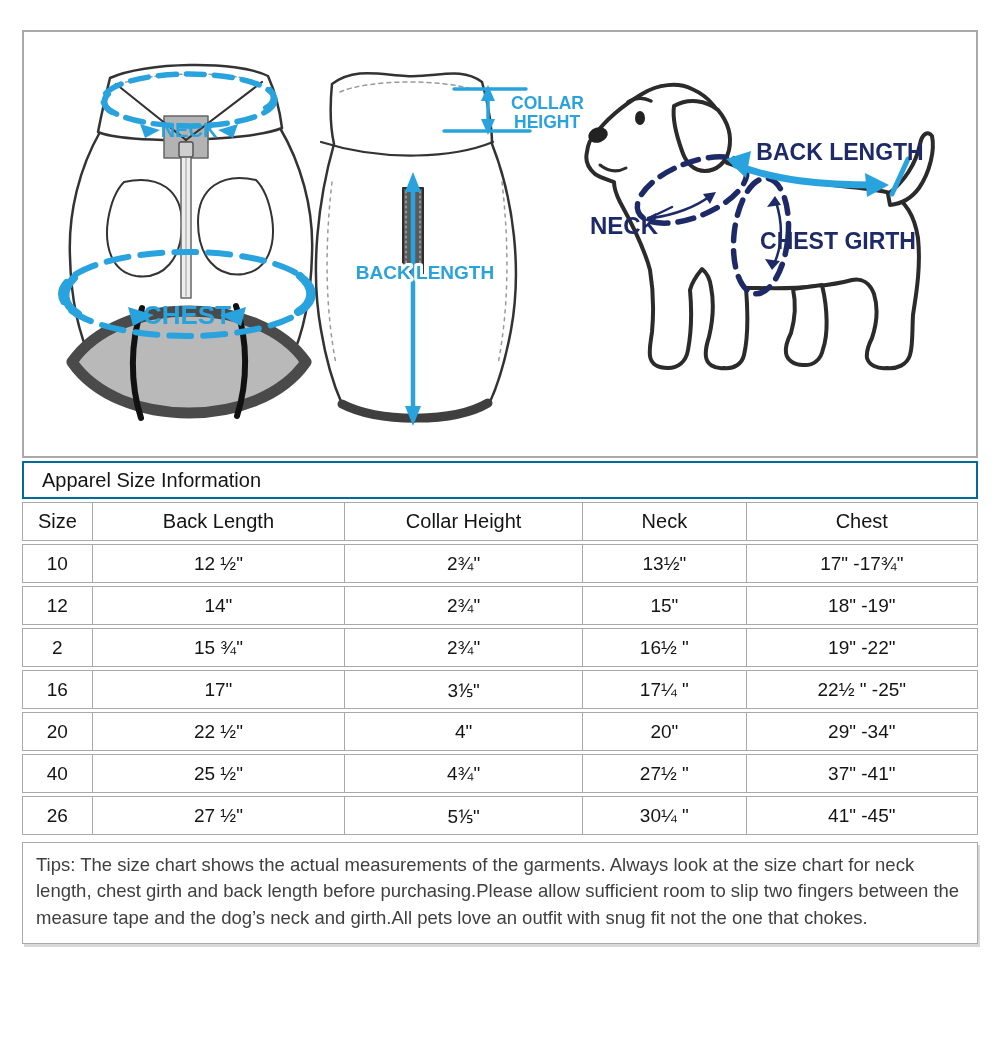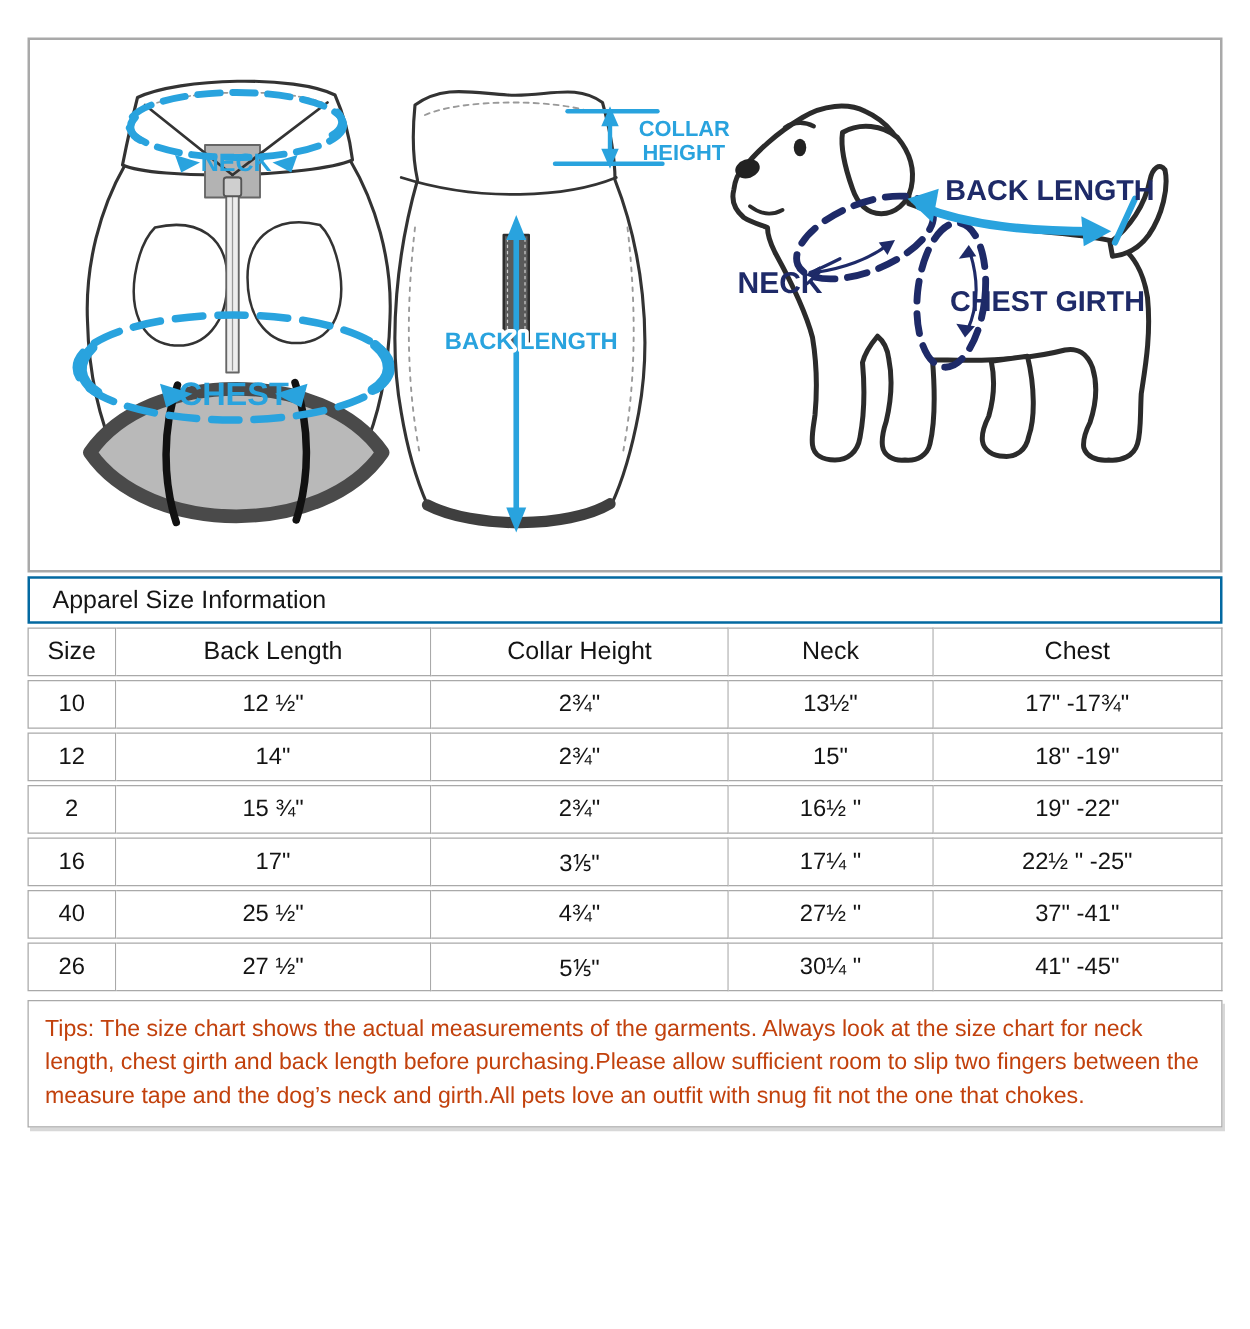--- a/index.html
+++ b/index.html
@@ -8,21 +8,21 @@
   .illus-box{border:2px solid #a9a9a9;background:#fff;height:424px;overflow:hidden;}
   .title-bar{border:2px solid #0369a1;margin-top:3px;height:38px;display:flex;align-items:center;
              padding-left:18px;font-size:20px;color:#151515;background:#fff;box-sizing:border-box;}
   table.size-table{border-collapse:separate;border-spacing:0 3px;width:100%;margin-top:0px;table-layout:fixed;}
   table.size-table th,table.size-table td{
       border:1px solid #a9a9a9;border-left:none;height:37px;text-align:center;
       font-size:19px;font-weight:400;color:#141414;padding:0 2px;background:#fff;}
   table.size-table th{font-size:20px;}
   table.size-table th:first-child,table.size-table td:first-child{border-left:1px solid #a9a9a9;}
   .tips-box{border:1px solid #a9a9a9;box-shadow:2px 3px 0 #d8d8d8;margin-top:4px;
-            padding:9px 13px 12px 13px;font-size:18.5px;line-height:1.42;color:#c2410c;background:#fff;}
+            padding:9px 13px 12px 13px;font-size:18.5px;line-height:1.42;color:#404040;background:#fff;}
   svg text{font-family:"Liberation Sans",sans-serif;}
 </style>
 </head>
 <body>
 
 <div class="sheet">
 
   <div class="illus-box">
     <svg width="952" height="420" viewBox="0 0 952 420">
 
@@ -211,20 +211,27 @@
         <td>19" -22"</td>
       </tr>
       <tr>
         <td>16</td>
         <td>17"</td>
         <td>3⅕"</td>
         <td>17¼ "</td>
         <td>22½ " -25"</td>
       </tr>
       <tr>
+        <td>20</td>
+        <td>22 ½"</td>
+        <td>4"</td>
+        <td>20"</td>
+        <td>29" -34"</td>
+      </tr>
+      <tr>
         <td>40</td>
         <td>25 ½"</td>
         <td>4¾"</td>
         <td>27½ "</td>
         <td>37" -41"</td>
       </tr>
       <tr>
         <td>26</td>
         <td>27 ½"</td>
         <td>5⅕"</td>

